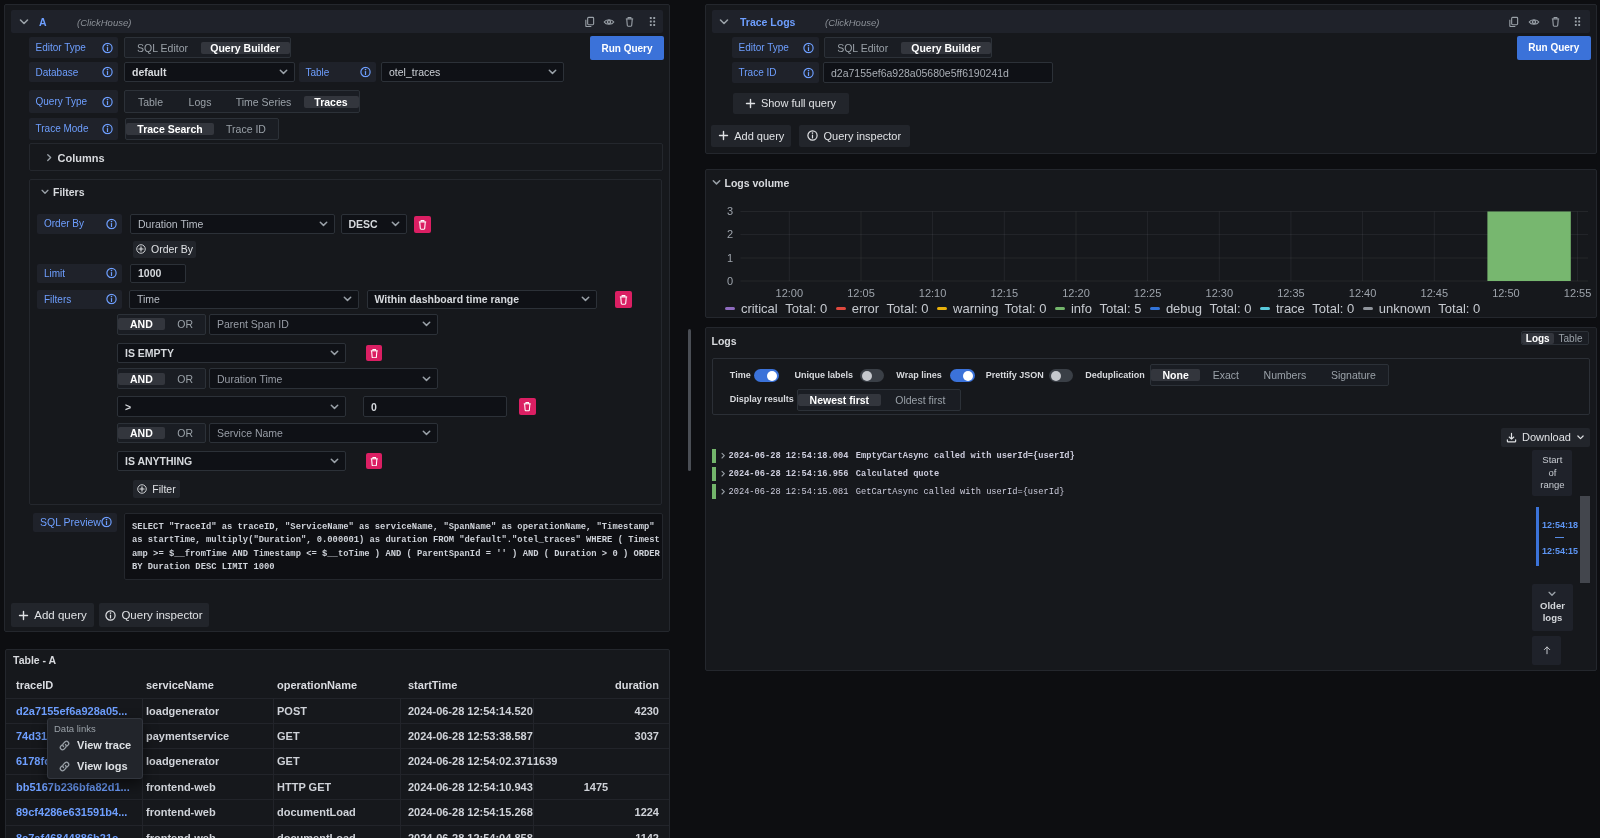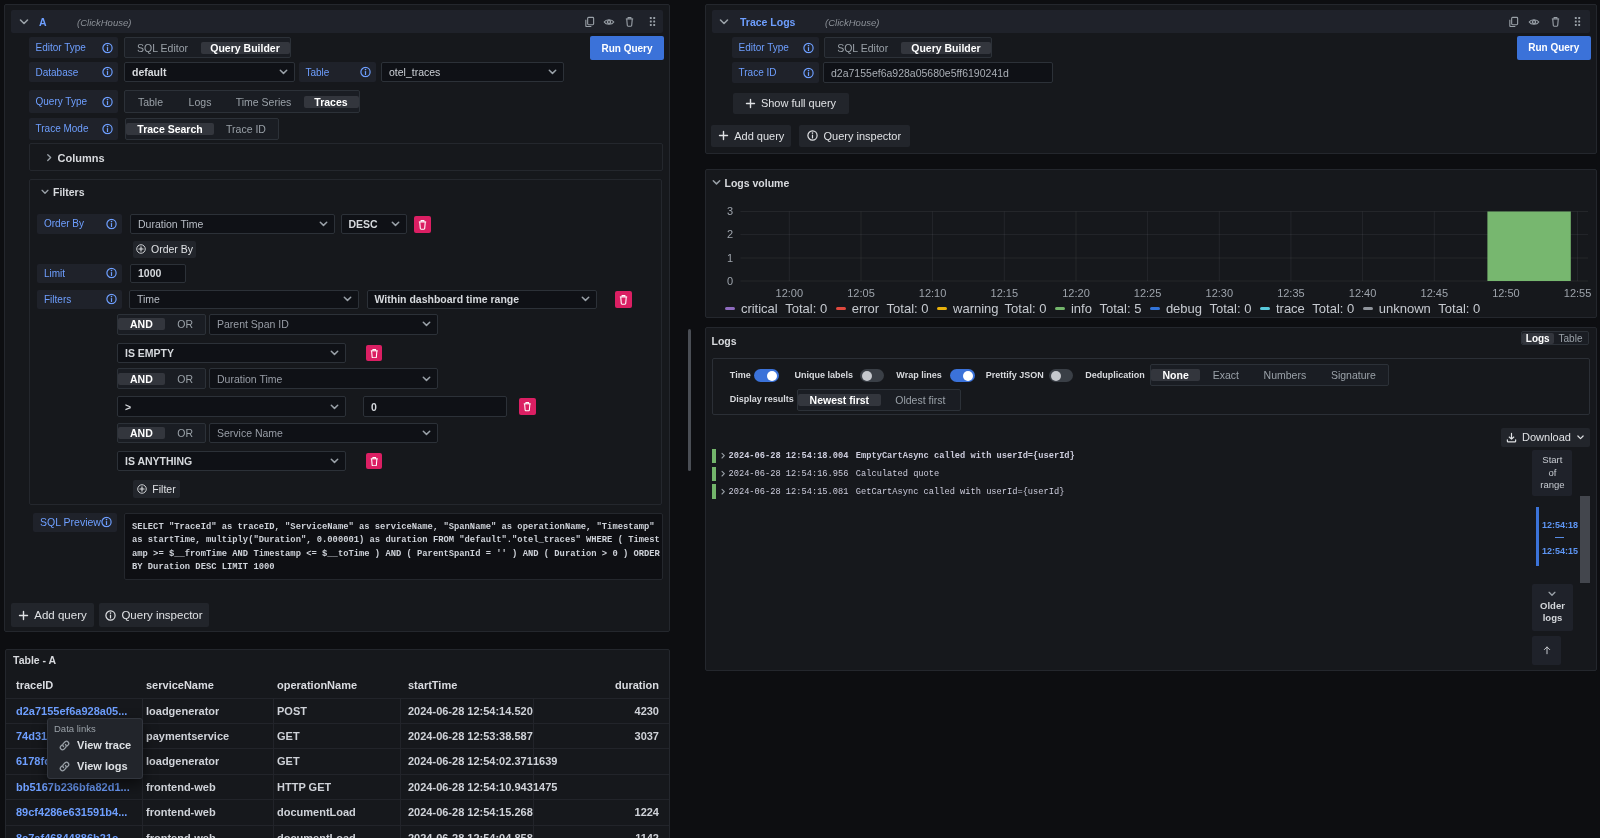--- a/index.html
+++ b/index.html
@@ -294,21 +294,21 @@
 <div class="cell" style="left:533px;top:729.9px;width:126px;text-align:right">3037</div>
 <div class="cell link" style="left:16px;top:755.3px;width:124px">6178fcd22bb54de2a...</div>
 <div class="cell" style="left:146px;top:755.3px">loadgenerator</div>
 <div class="cell" style="left:277px;top:755.3px">GET</div>
 <div class="cell" style="left:408px;top:755.3px">2024-06-28 12:54:02.371</div>
 <div class="cell" style="left:533px;top:755.3px;width:126px;text-align:left">1639</div>
 <div class="cell link" style="left:16px;top:780.7px;width:124px">bb5167b236bfa82d1...</div>
 <div class="cell" style="left:146px;top:780.7px">frontend-web</div>
 <div class="cell" style="left:277px;top:780.7px">HTTP GET</div>
 <div class="cell" style="left:408px;top:780.7px">2024-06-28 12:54:10.943</div>
-<div class="cell" style="left:533px;top:780.7px;width:126px;text-align:left">1475</div>
+<div class="cell" style="left:533px;top:780.7px;width:126px;text-align:center">1475</div>
 <div class="cell link" style="left:16px;top:806.1px;width:124px">89cf4286e631591b4...</div>
 <div class="cell" style="left:146px;top:806.1px">frontend-web</div>
 <div class="cell" style="left:277px;top:806.1px">documentLoad</div>
 <div class="cell" style="left:408px;top:806.1px">2024-06-28 12:54:15.268</div>
 <div class="cell" style="left:533px;top:806.1px;width:126px;text-align:right">1224</div>
 <div class="cell link" style="left:16px;top:831.5px;width:124px">8c7af46844886b21c...</div>
 <div class="cell" style="left:146px;top:831.5px">frontend-web</div>
 <div class="cell" style="left:277px;top:831.5px">documentLoad</div>
 <div class="cell" style="left:408px;top:831.5px">2024-06-28 12:54:04.858</div>
 <div class="cell" style="left:533px;top:831.5px;width:126px;text-align:right">1142</div>
@@ -482,21 +482,21 @@
 
 <div class="abs" style="left:712.4px;top:448.5px;width:3.2px;height:14.5px;background:#73b56b"></div>
 <svg class="abs ic" style="left:719px;top:452px" width="8" height="8" viewBox="0 0 12 12">
     <use href="#chevr"></use>
   </svg>
 <div class="abs mono" style="left:728.5px;top:451px;font-size:8.7px;font-weight:700;color:#ccccdc;white-space:pre">2024-06-28 12:54:18.004<span style="margin-left:7.4px">EmptyCartAsync called with userId={userId}</span></div>
 <div class="abs" style="left:712.4px;top:466.5px;width:3.2px;height:14.5px;background:#73b56b"></div>
 <svg class="abs ic" style="left:719px;top:470px" width="8" height="8" viewBox="0 0 12 12">
     <use href="#chevr"></use>
   </svg>
-<div class="abs mono" style="left:728.5px;top:469px;font-size:8.7px;font-weight:400;color:#ccccdc;white-space:pre">2024-06-28 12:54:16.956<span style="margin-left:7.4px">Calculated quote</span></div>
+<div class="abs mono" style="left:728.5px;top:469px;font-size:8.7px;font-weight:700;color:#ccccdc;white-space:pre">2024-06-28 12:54:16.956<span style="margin-left:7.4px">Calculated quote</span></div>
 <div class="abs" style="left:712.4px;top:484.3px;width:3.2px;height:14.5px;background:#73b56b"></div>
 <svg class="abs ic" style="left:719px;top:488px" width="8" height="8" viewBox="0 0 12 12">
     <use href="#chevr"></use>
   </svg>
 <div class="abs mono" style="left:728.5px;top:487px;font-size:8.7px;font-weight:400;color:#ccccdc;white-space:pre">2024-06-28 12:54:15.081<span style="margin-left:7.4px">GetCartAsync called with userId={userId}</span></div>
 
 <div class="abs" style="left:1532.4px;top:450px;width:40px;height:46px;background:#1f222a;border-radius:2px;display:flex;flex-direction:column;align-items:center;justify-content:center;font-size:9.5px;line-height:12.5px;color:#c7cbd1">
     <span>Start</span>
     <span>of</span>
     <span>range</span>

